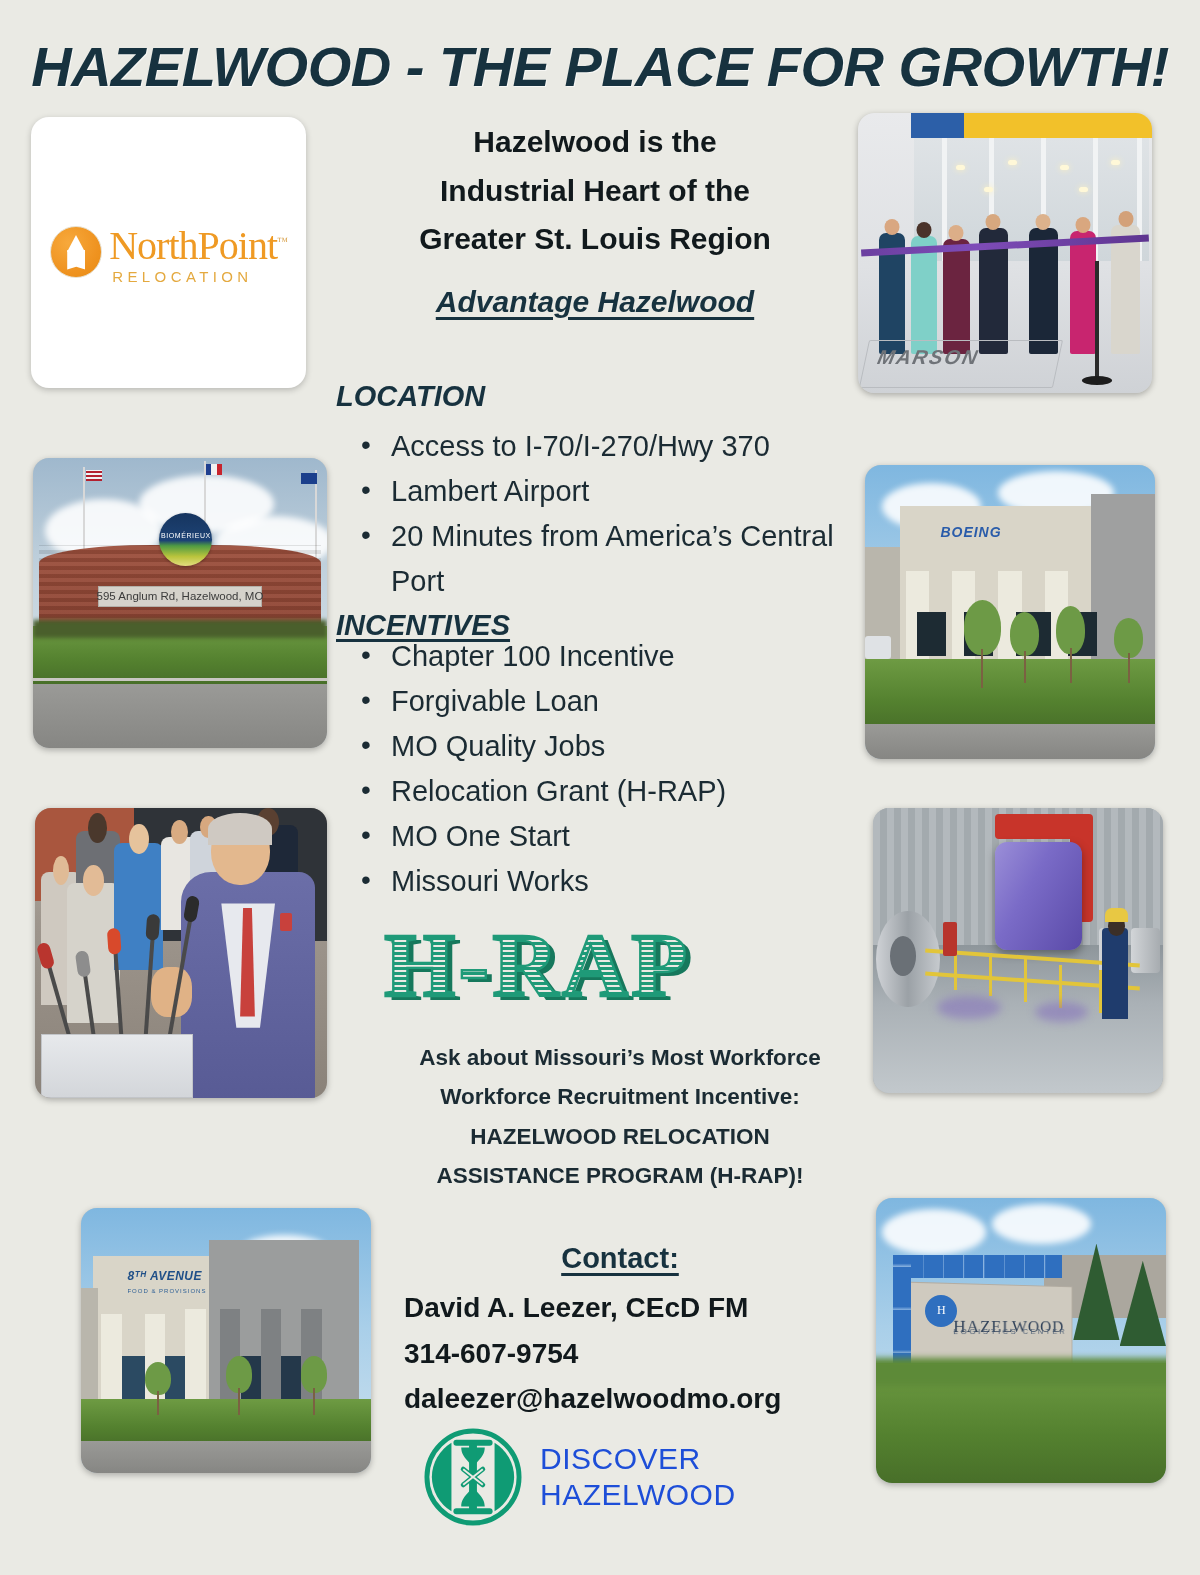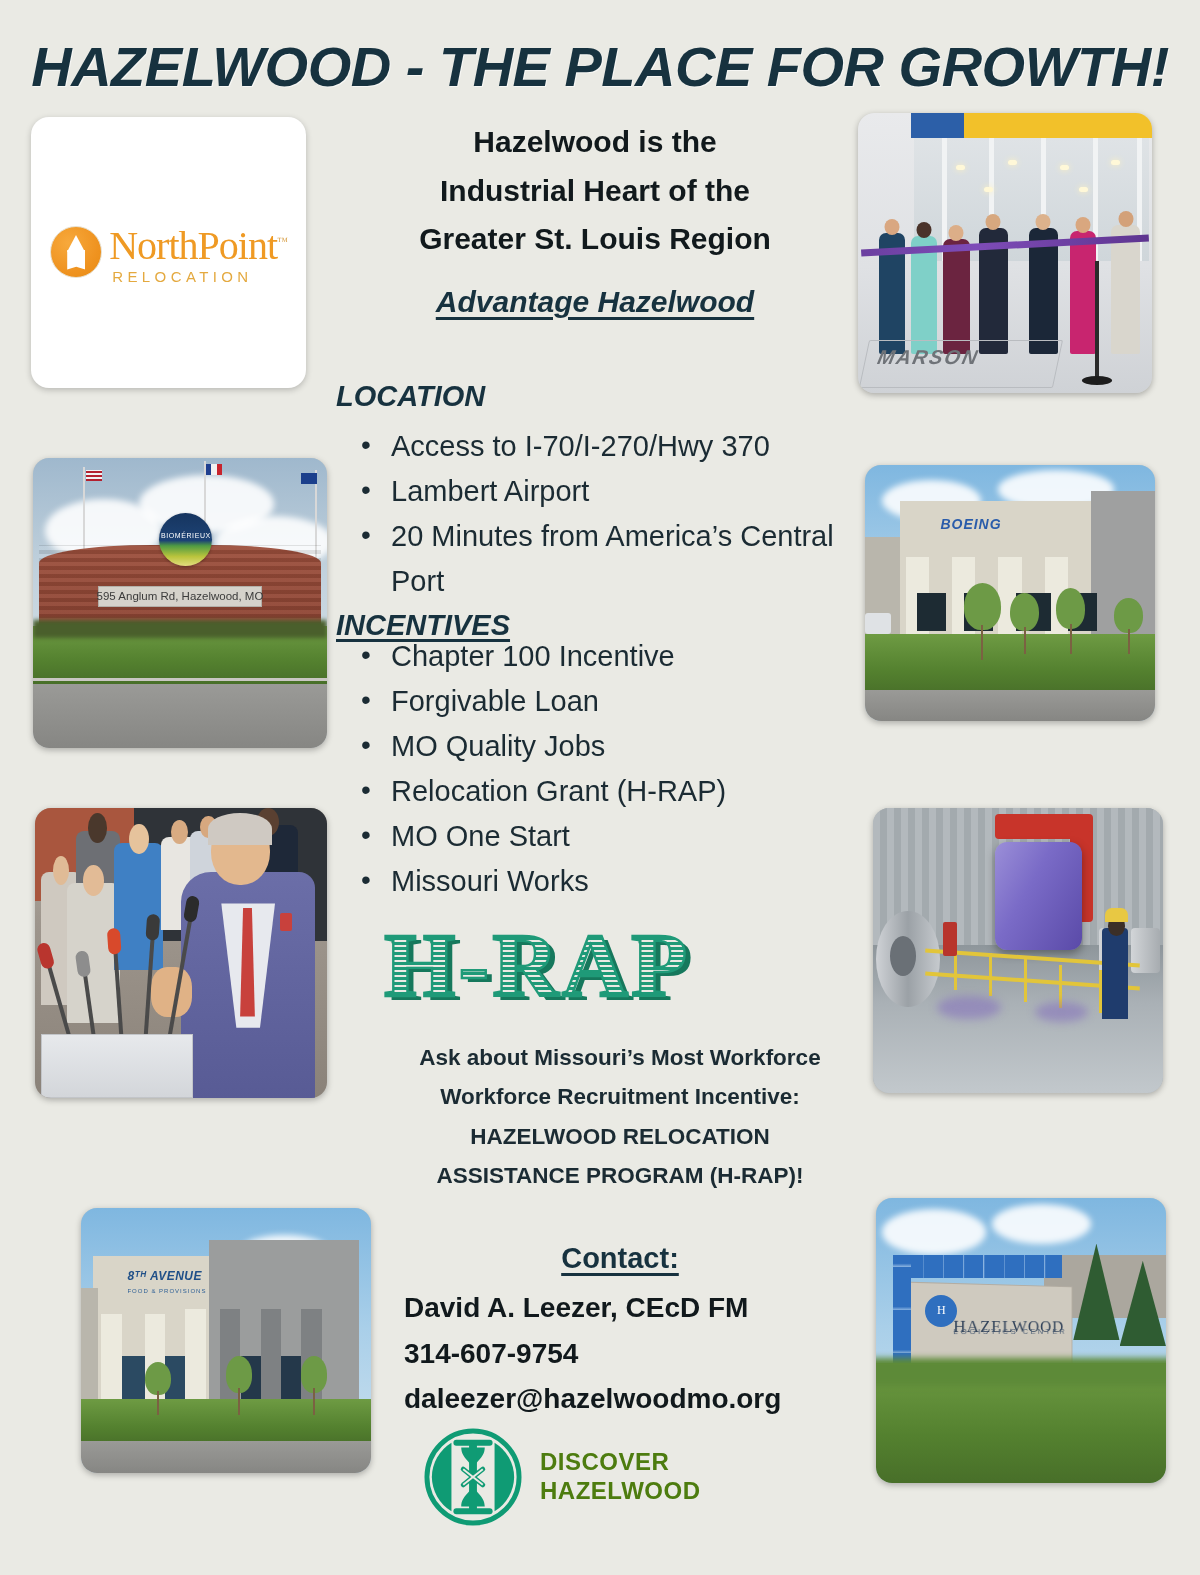--- a/index.html
+++ b/index.html
@@ -153,21 +153,21 @@
   }
 
   
   .dh {
     position: absolute;
     left: 424px; top: 1428px;
     display: flex; align-items: center; gap: 18px;
   }
   .dh-mark { width: 98px; height: 98px; flex: none; }
   .dh-text {
-    font-size: 24px; font-weight: bold; color: #4d7c0f;
+    font-size: 30px; font-weight: normal; color: #1d4ed8;
     line-height: 1.2; letter-spacing: .5px;
   }
 
   
   .sky { position: absolute; inset: 0; background: linear-gradient(180deg,#7fb7e0 0%,#a9cfe9 45%,#cfe2ef 100%); }
   .sky.cloudy { background: linear-gradient(180deg,#9fb8cd 0%,#c2d2dd 40%,#dde5ea 100%); }
   .cloud { position: absolute; background: rgba(255,255,255,.88); border-radius: 50%; filter: blur(3px); }
   .grass { position: absolute; left: -5%; width: 110%; background: linear-gradient(180deg,#6e9b43 0%,#54812f 60%,#486f29 100%); }
   .road { position: absolute; left: -5%; width: 110%; background: linear-gradient(180deg,#9a9a97 0%,#868683 100%); }
 
@@ -353,21 +353,21 @@
       <div class="bm-plate">
           <span>595 Anglum Rd, Hazelwood, MO</span>
         </div>
       <div class="grass" style="top:58%;height:20%"></div>
       <div style="position:absolute;left:0;top:56%;width:100%;height:6%;background:#4a5f2c;filter:blur(2px)"></div>
       <div class="road" style="top:78%;height:22%"></div>
       <div style="position:absolute;left:0;top:76%;width:100%;height:3px;background:#c9c7c2"></div>
     </div>
   </div>
 
-  <div class="photo" style="left:865px; top:465px; width:290px; height:256px;">
+  <div class="photo" style="left:865px; top:465px; width:290px; height:294px;">
     <div class="inner">
       <div class="sky"></div>
       <div class="cloud" style="left:6%;top:6%;width:34%;height:16%"></div>
       <div class="cloud" style="left:46%;top:2%;width:40%;height:15%"></div>
       <div class="bld-side" style="left:0;top:28%;width:14%;height:44%"></div>
       <div class="bld-main" style="left:12%;top:14%;width:70%;height:58%"></div>
       <div class="bld-gry" style="left:78%;top:10%;width:22%;height:62%"></div>
       <div class="boeing-logo">BOEING</div>
       <div class="bld-pil" style="left:14%;top:36%;width:8%;height:36%"></div>
       <div class="bld-pil" style="left:30%;top:36%;width:8%;height:36%"></div>

